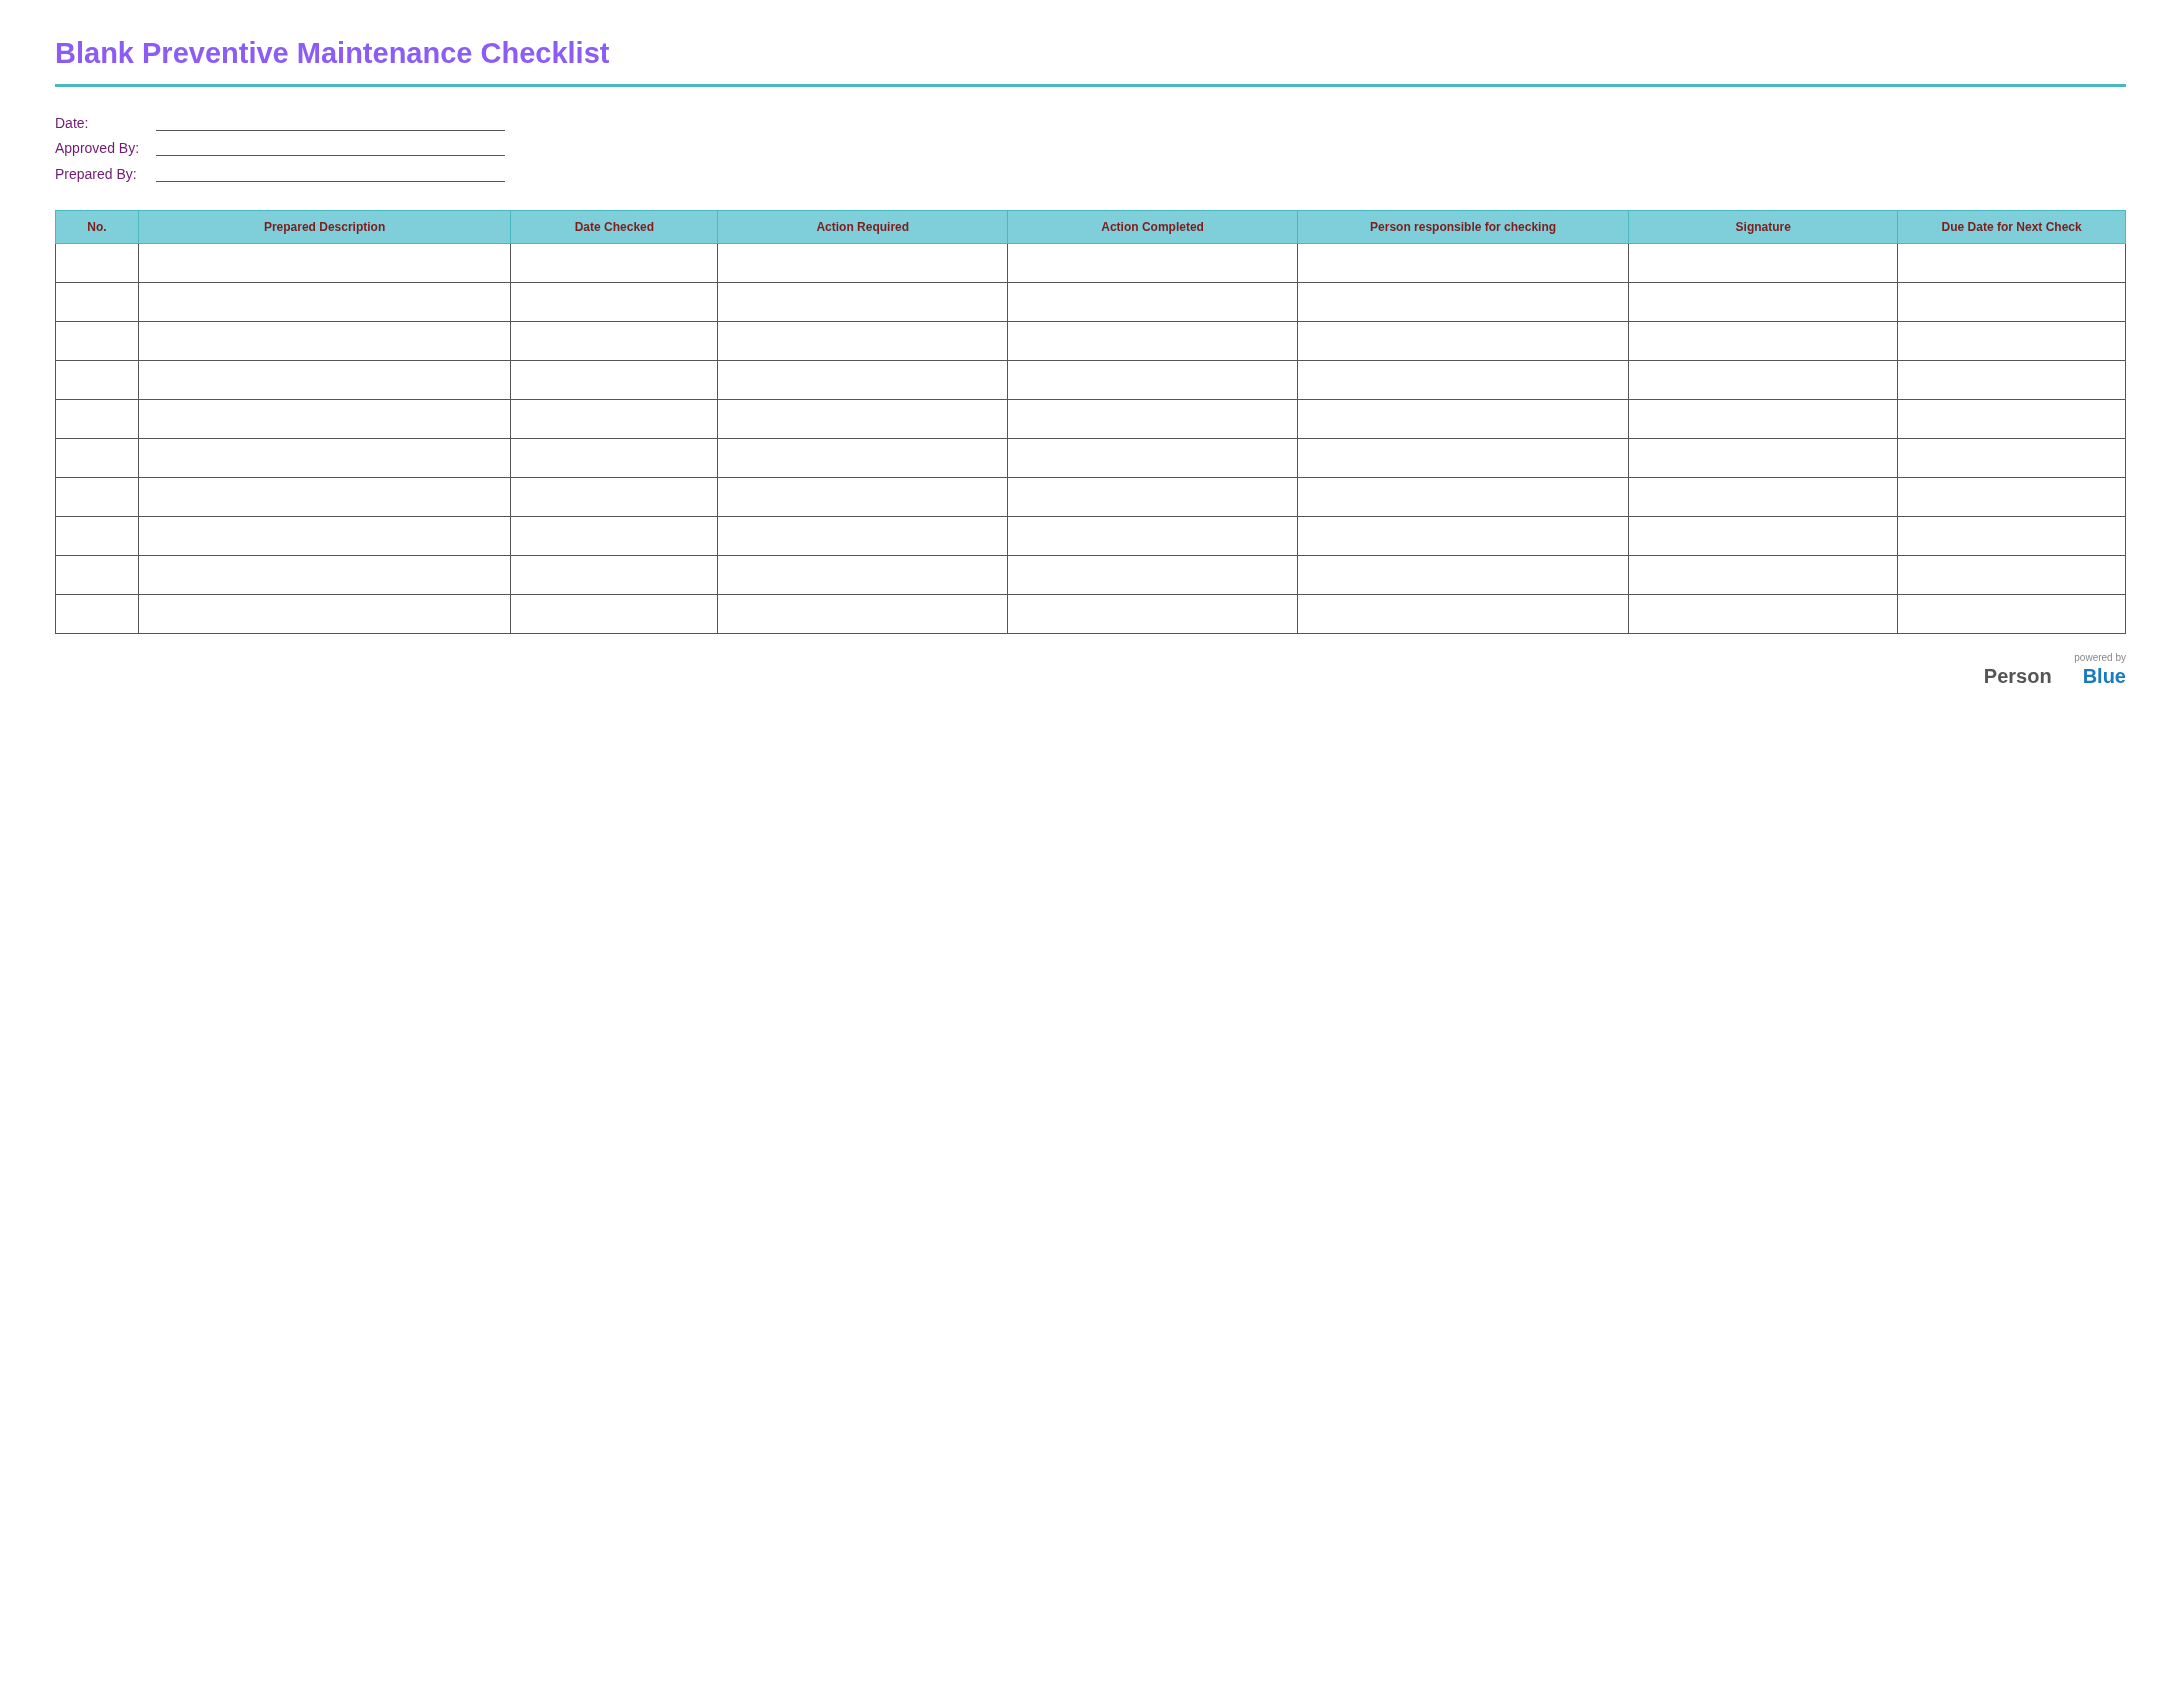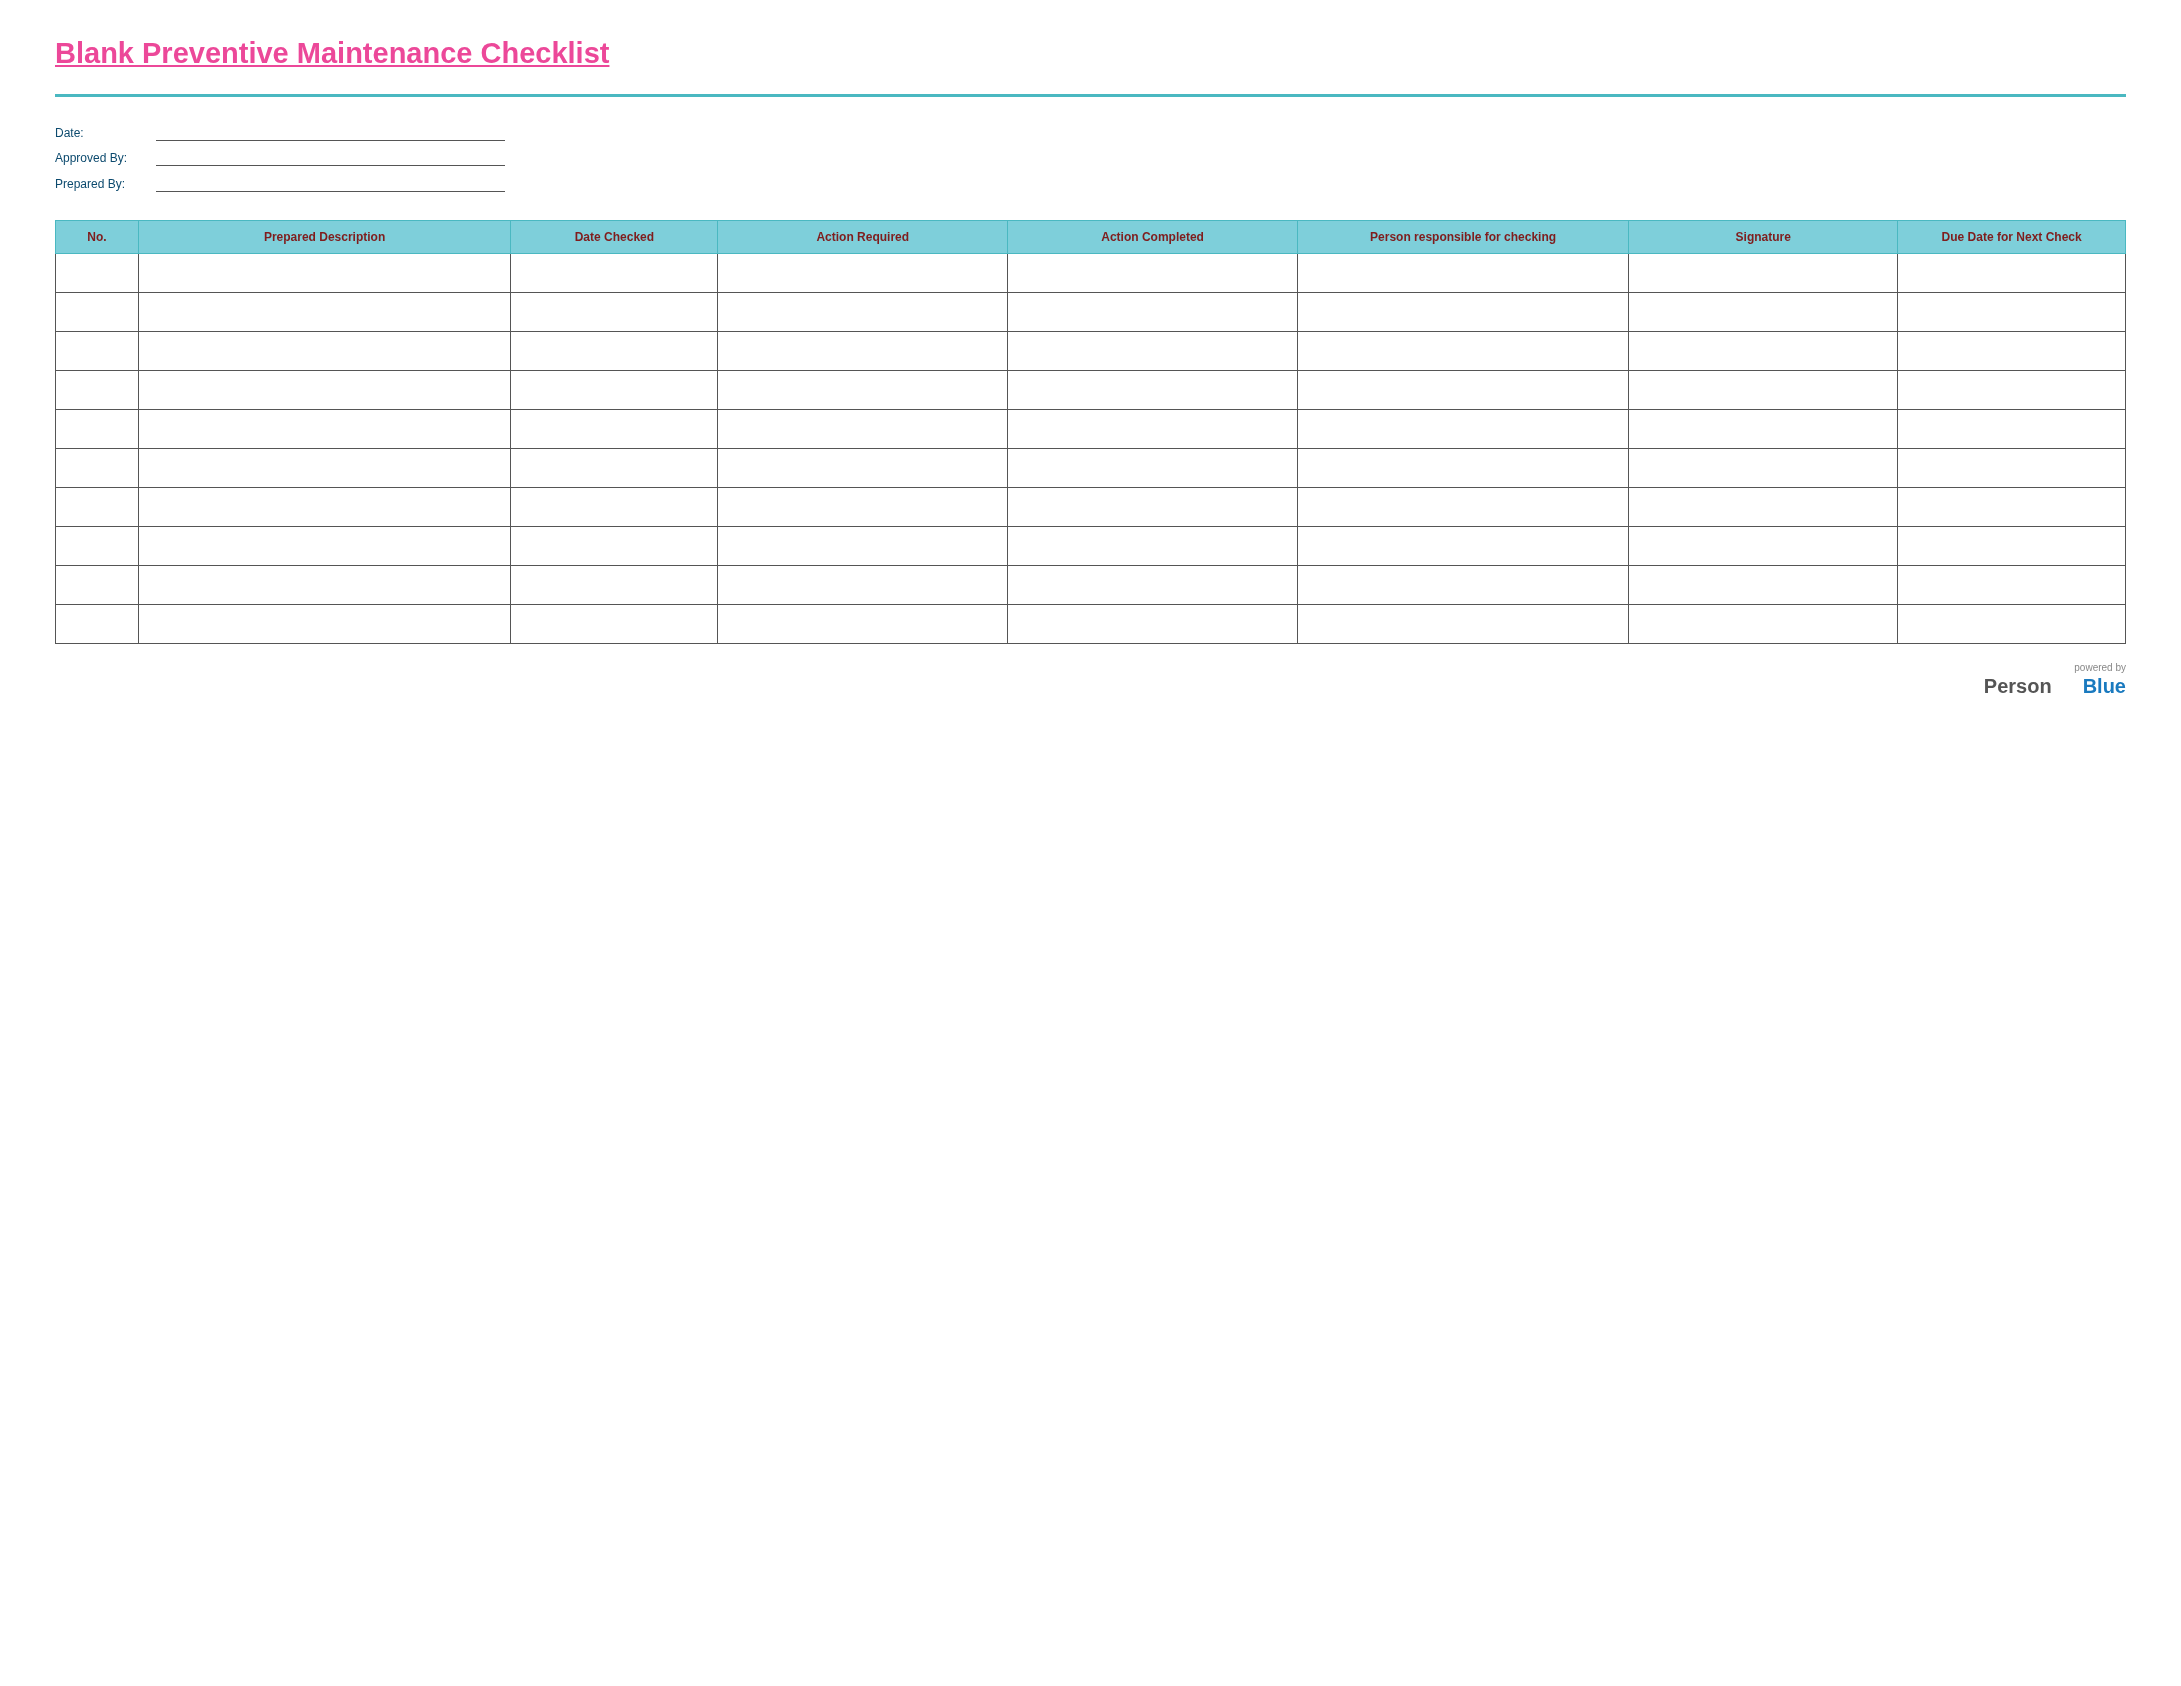--- a/index.html
+++ b/index.html
@@ -11,45 +11,44 @@
     body {
       background: #ffffff;
       font-family: Arial, sans-serif;
       padding: 37px 55px;
       color: #333;
     }
 
     .page-title {
       font-size: 29px;
       font-weight: bold;
-      color: #ec4899;
-      margin-bottom: 24px;
-      text-decoration: underline;
+      color: #8b5cf6;
+      margin-bottom: 14px;
     }
 
     .title-underline {
       height: 2.8px;
       background: linear-gradient(to right, #4ab8c1, #4ab8c1);
       margin-bottom: 27.5px;
       border: none;
     }
 
     .form-fields {
       margin-bottom: 27.5px;
     }
 
     .form-row {
       display: flex;
       align-items: center;
       margin-bottom: 9.2px;
     }
 
     .form-label {
-      font-size: 12px;
-      color: #0c4a6e;
+      font-size: 14px;
+      color: #701a75;
       min-width: 101px;
     }
 
     .form-line {
       border: none;
       border-bottom: 0.9px solid #555;
       width: 349px;
       height: 16.5px;
       outline: none;
       background: transparent;

